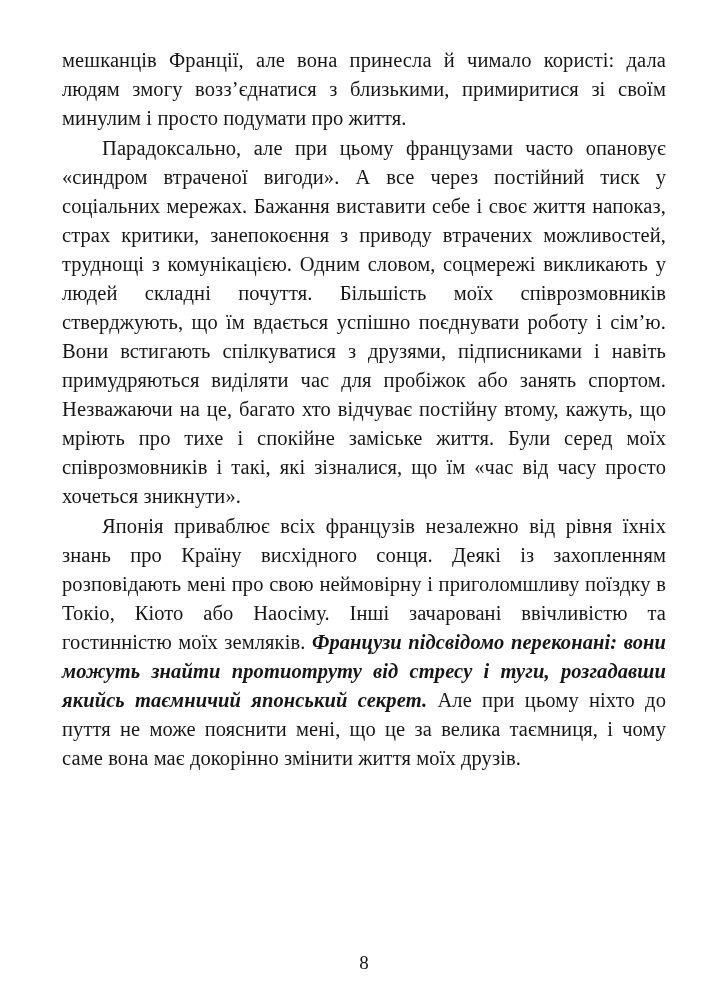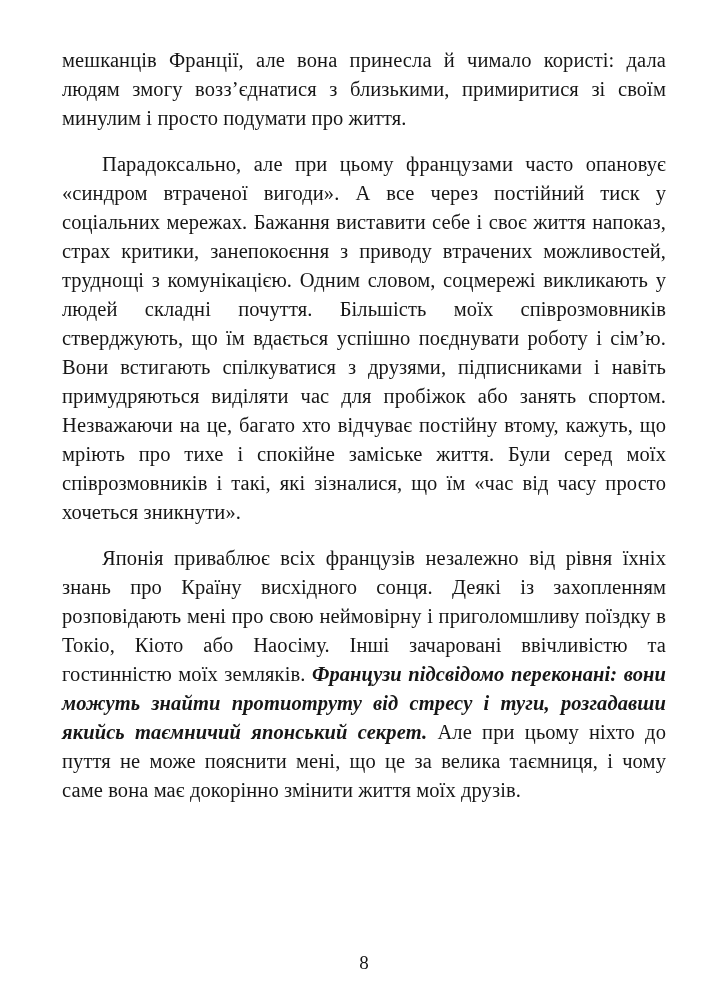--- a/index.html
+++ b/index.html
@@ -28,21 +28,21 @@
     line-height: 29px;
     letter-spacing: 0.1px;
   }
   .para {
     margin: 0;
     padding: 0;
     text-indent: 0;
   }
   .para.indent {
     text-indent: 40px;
-    margin-top: 17px;
+    margin-top: 1px;
   }
   .emph {
     font-style: italic;
     font-weight: bold;
   }
   .page-number {
     position: absolute;
     bottom: 26px;
     left: 0;
     width: 100%;

